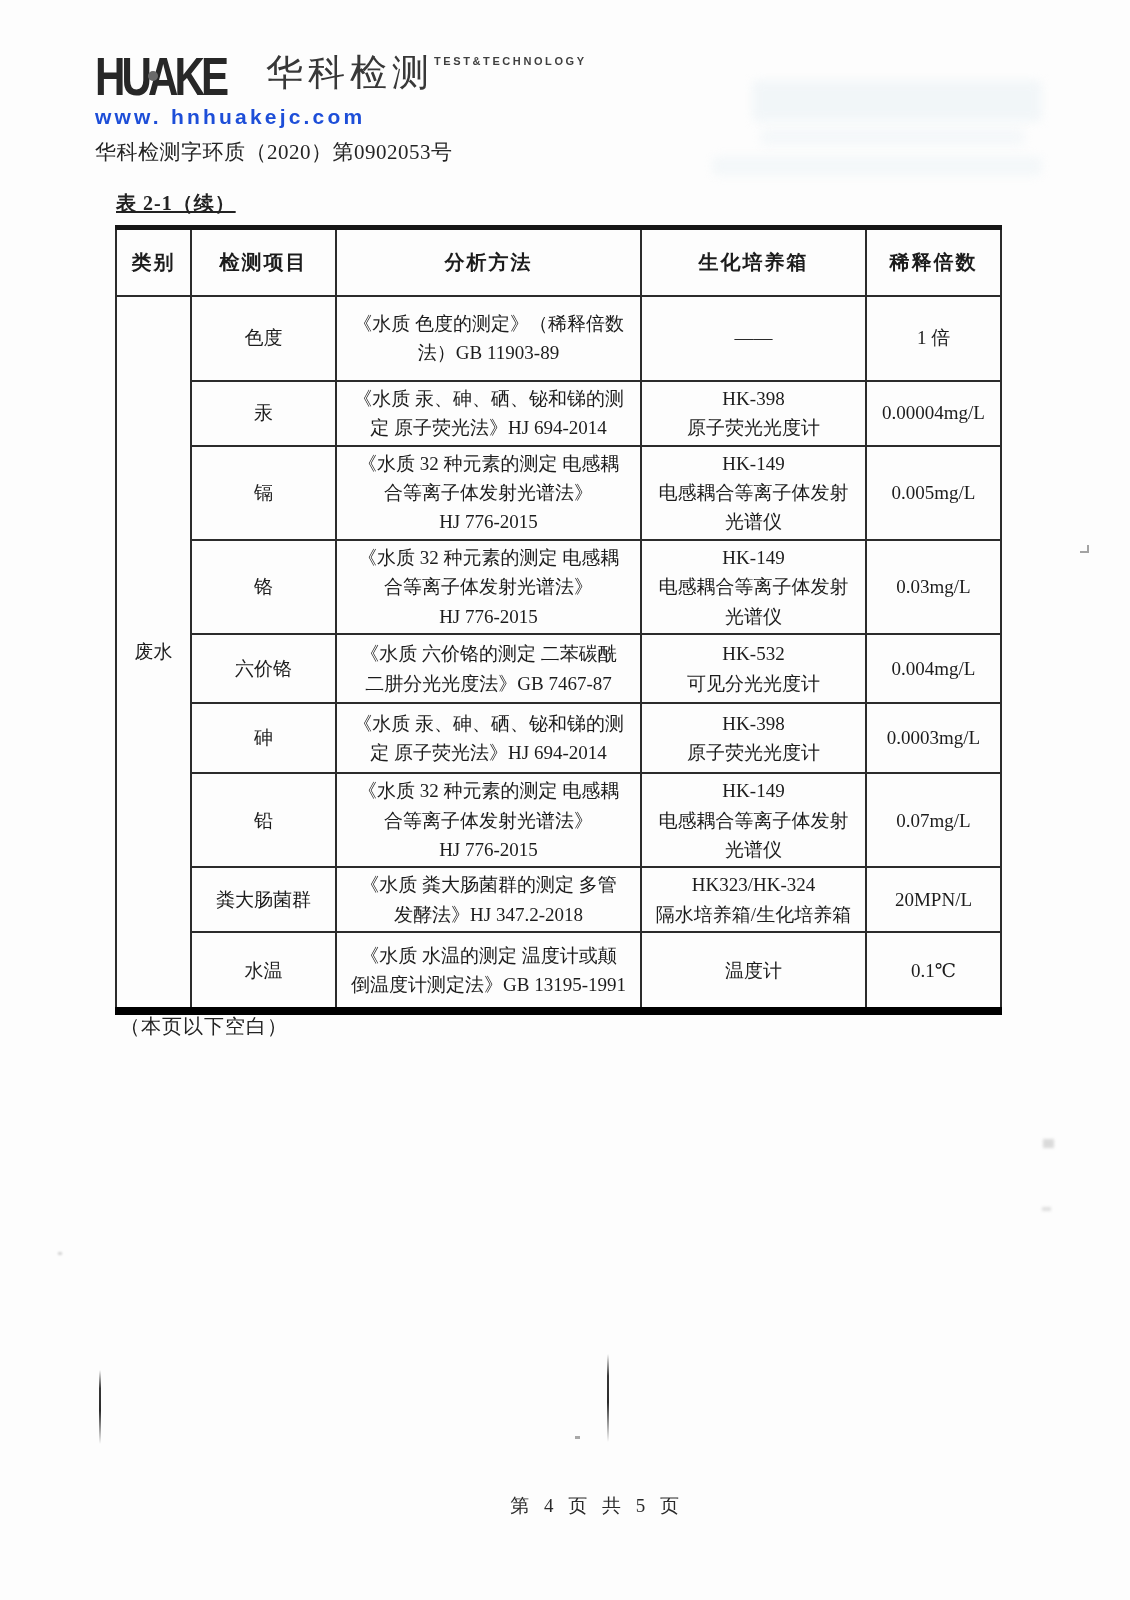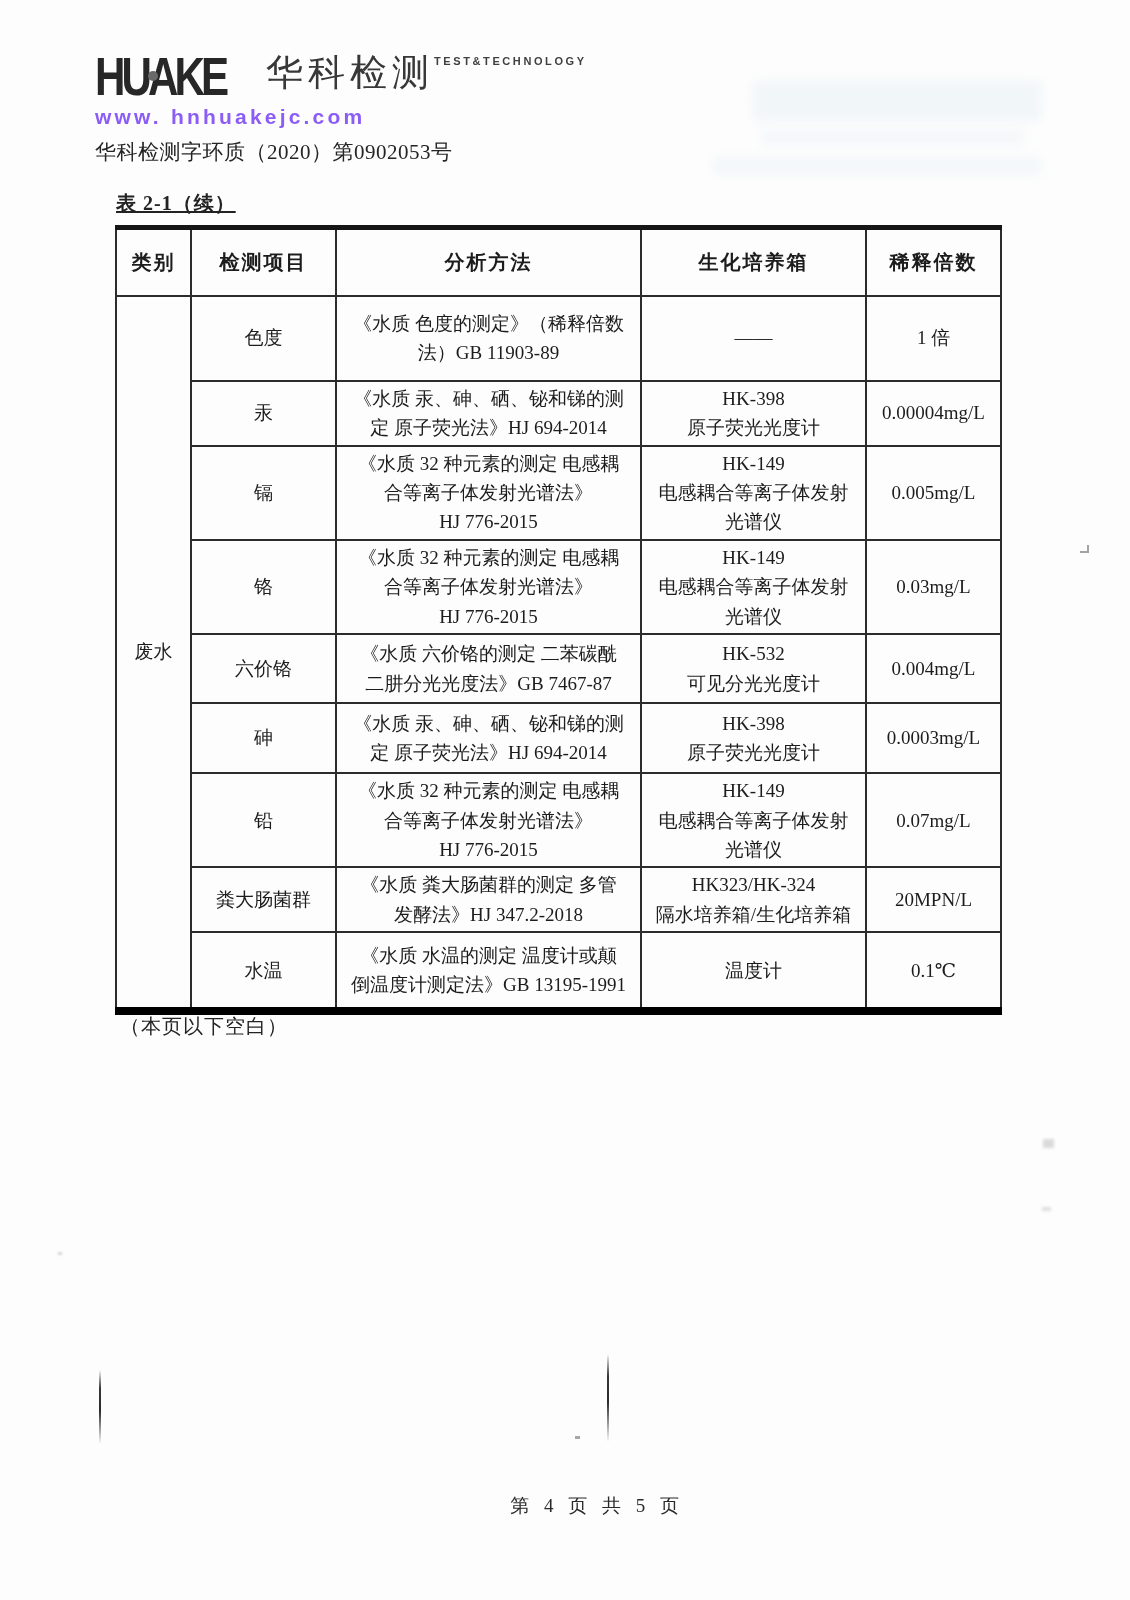--- a/index.html
+++ b/index.html
@@ -23,21 +23,21 @@
     transform:scaleX(0.78); transform-origin:left top;
     display:inline-block;
   }
   .logo-dot { position:absolute; left:53px; top:17px; width:10px; height:10px;
     border-radius:50%; background:#6a6a6a; }
   .logo-cn-block { margin-left:4px; display:flex; }
   .logo-cn { font-size:37px; line-height:1.05; letter-spacing:5px; color:#383838; font-weight:400; }
   .logo-sub { font-family:"Liberation Sans",sans-serif; font-size:11px; font-weight:600;
     letter-spacing:2.6px; color:#3f3f3f; margin-top:1px; }
   .website { margin-top:7px; font-family:"Liberation Sans",sans-serif; font-weight:700;
-    font-size:21px; letter-spacing:3.2px; color:#8b5cf6; }
+    font-size:21px; letter-spacing:3.2px; color:#1d4ed8; }
   .doc-number { margin-top:9px; font-size:21px; letter-spacing:0.5px; color:#242424; }
 
   
   .table-caption { position:absolute; left:116px; top:190px; font-size:20px; font-weight:700;
     letter-spacing:1px; color:#222;text-decoration:underline; }
   table.report {
     position:absolute; left:115px; top:225px; width:885px;
     border-collapse:collapse; table-layout:fixed;
     border-top:5px solid #161616; border-bottom:8px solid #000000;
   }

